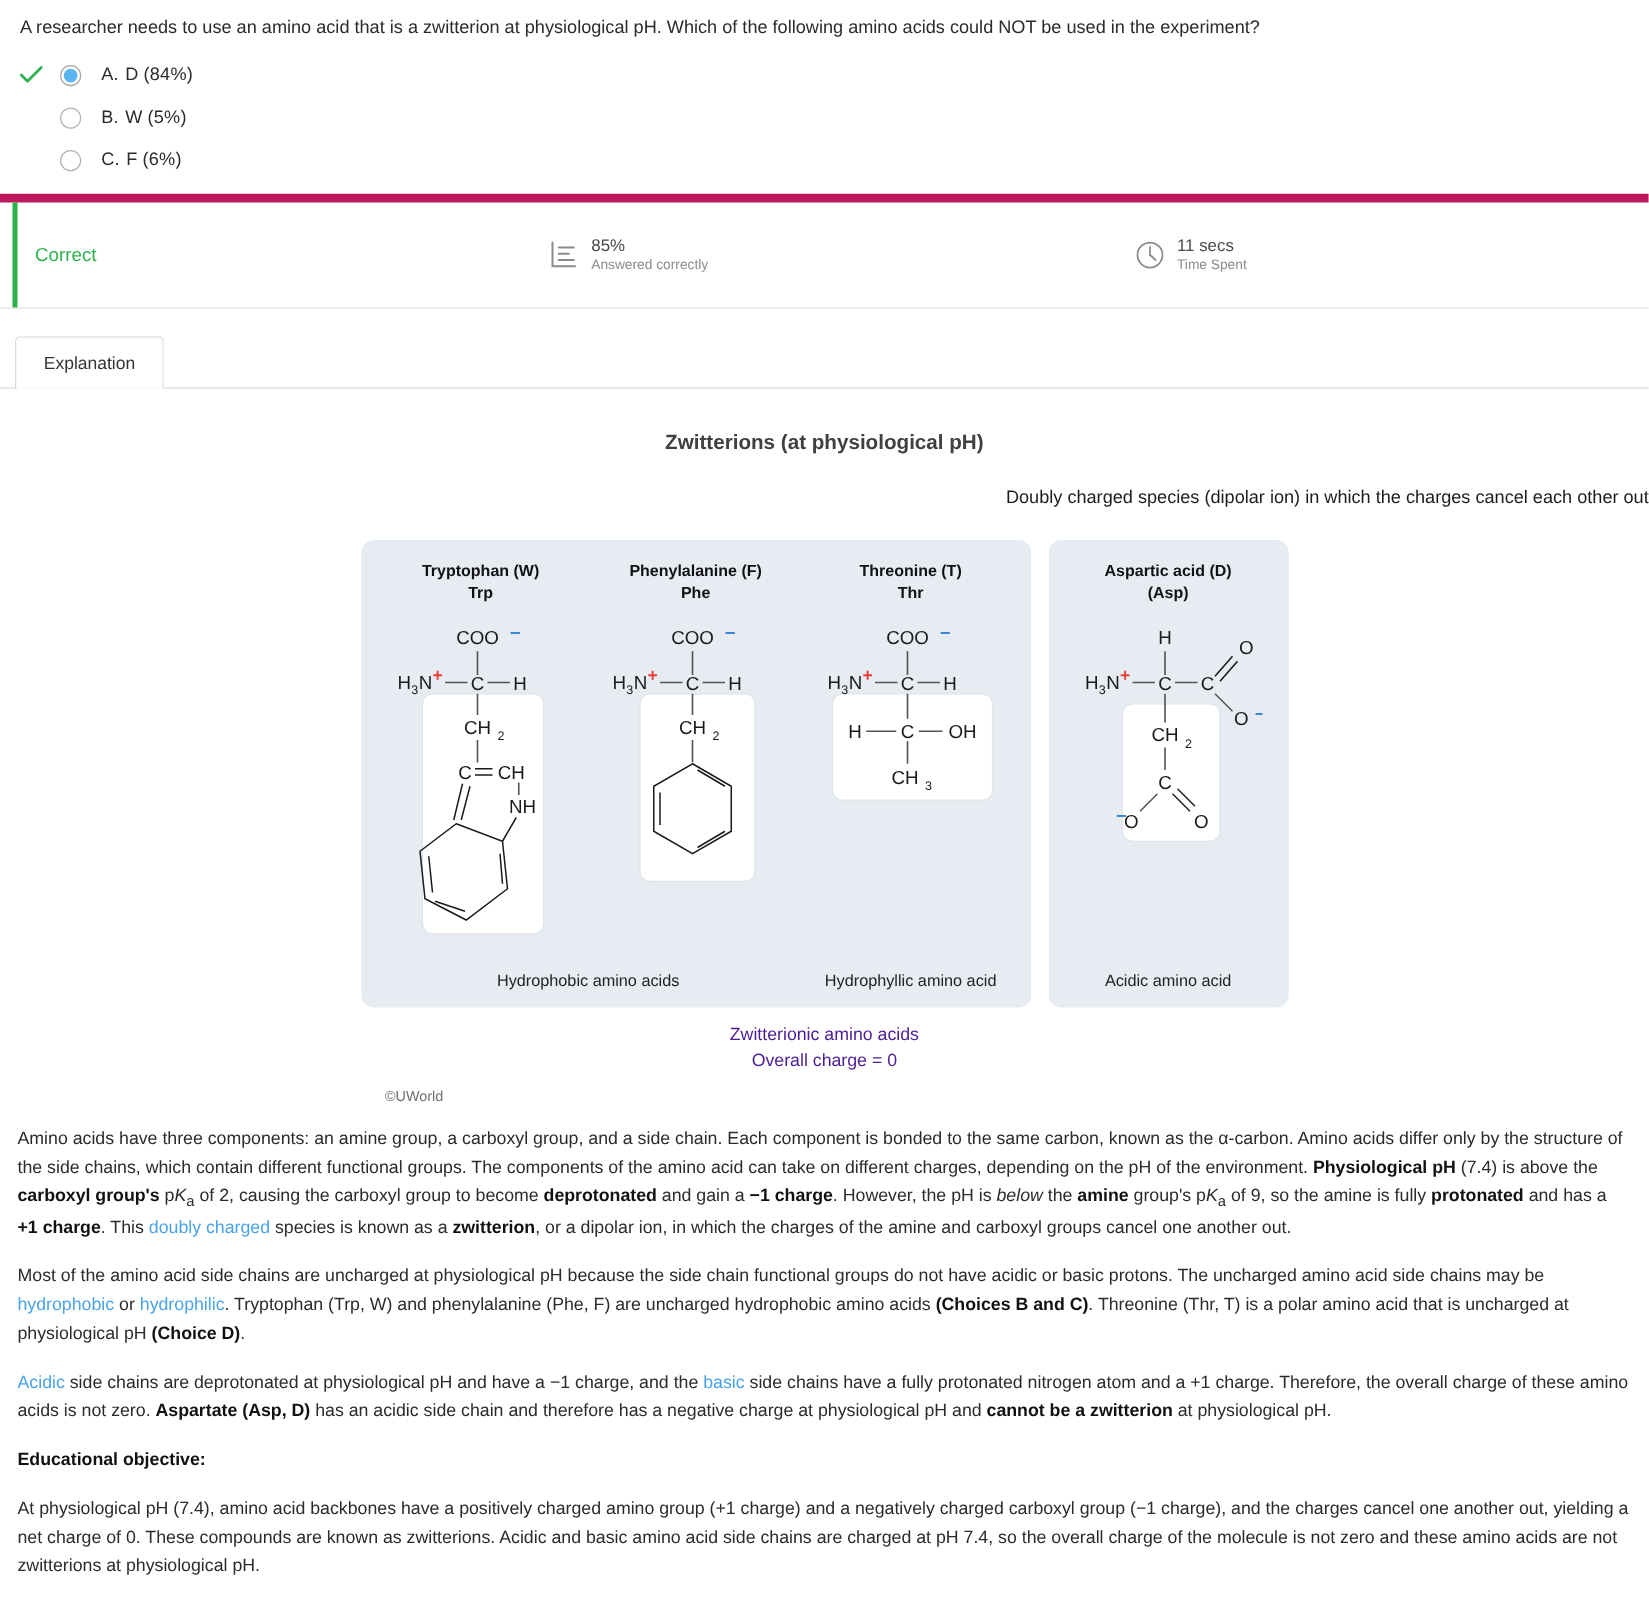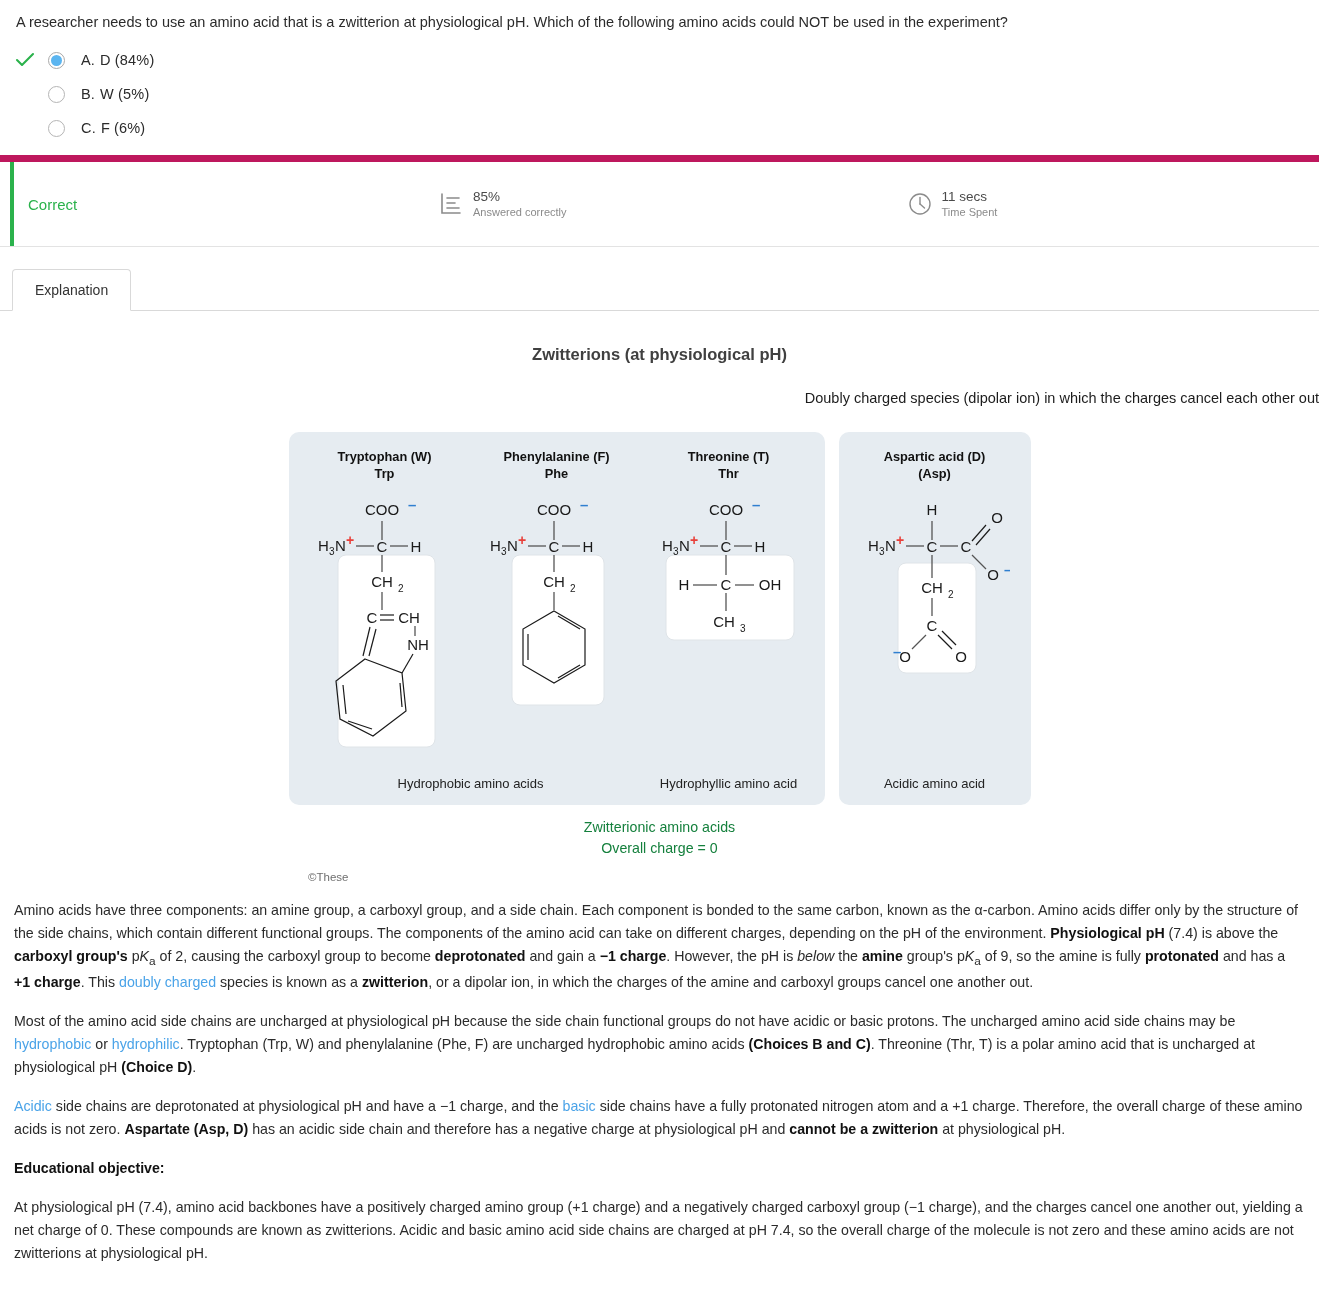--- a/index.html
+++ b/index.html
@@ -166,21 +166,21 @@
   }
   .bottom-captions {
     display: flex;
     justify-content: center;
     gap: 14px;
     margin-top: 12px;
   }
   .bcap {
     text-align: center;
     font-size: 14.2px;
-    color: #15803d;
+    color: #4c1d95;
     line-height: 1.5;
   }
   .bcap.group { width: 540px; }
   .bcap.single { width: 160px; }
   .watermark {
     margin-top: 12px;
     margin-left: 308px;
     font-size: 11.5px;
     color: #6f6f6f;
   }
@@ -457,21 +457,21 @@
     </div>
   </div>
 
   <div class="bottom-captions">
     <div class="bcap group">
       <div>Zwitterionic amino acids</div>
       <div>Overall charge = 0</div>
     </div>
   </div>
 
-  <div class="watermark">©These</div>
+  <div class="watermark">©UWorld</div>
 </div>
 
 <div class="explain">
 
   <p><span>Amino acids have three components: an amine group, a carboxyl group, and a side chain.  Each component is bonded to the same carbon, known as the α-carbon.  Amino acids differ only by the structure of the side chains, which contain different functional groups.  The components of the amino acid can take on different charges, depending on the pH of the environment.  </span><b>Physiological pH</b><span> (7.4) is above the </span><b>carboxyl group's</b><span> p</span><span class="pka"><span>K</span><sub>a</sub></span><span> of 2, causing the carboxyl group to become </span><b>deprotonated</b><span> and gain a </span><b>−1 charge</b><span>.  However, the pH is </span><span class="ital">below</span><span> the </span><b>amine</b><span> group's p</span><span class="pka"><span>K</span><sub>a</sub></span><span> of 9, so the amine is fully </span><b>protonated</b><span> and has a </span><b>+1 charge</b><span>.  This </span><span class="lnk">doubly charged</span><span> species is known as a </span><b>zwitterion</b><span>, or a dipolar ion, in which the charges of the amine and carboxyl groups cancel one another out.</span></p>
 
   <p><span>Most of the amino acid side chains are uncharged at physiological pH because the side chain functional groups do not have acidic or basic protons.  The uncharged amino acid side chains may be </span><span class="lnk">hydrophobic</span><span> or </span><span class="lnk">hydrophilic</span><span>.  Tryptophan (Trp, W) and phenylalanine (Phe, F) are uncharged hydrophobic amino acids </span><b>(Choices B and C)</b><span>.  Threonine (Thr, T) is a polar amino acid that is uncharged at physiological pH </span><b>(Choice D)</b><span>.</span></p>
 
   <p><span class="lnk">Acidic</span><span> side chains are deprotonated at physiological pH and have a −1 charge, and the </span><span class="lnk">basic</span><span> side chains have a fully protonated nitrogen atom and a +1 charge.  Therefore, the overall charge of these amino acids is not zero.  </span><b>Aspartate (Asp, D)</b><span> has an acidic side chain and therefore has a negative charge at physiological pH and </span><b>cannot be a zwitterion</b><span> at physiological pH.</span></p>
 

